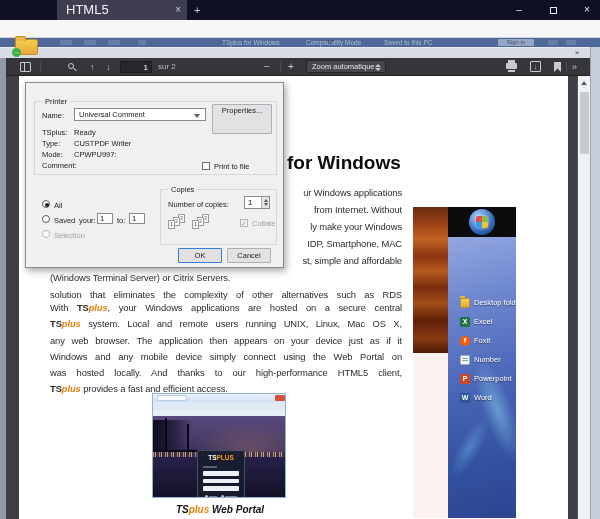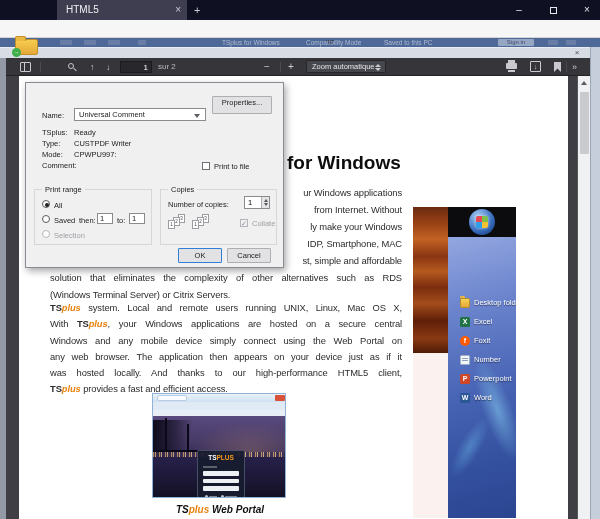--- a/index.html
+++ b/index.html
@@ -7,21 +7,21 @@
 .screen{position:relative;width:600px;height:519px;overflow:hidden;background:#fff}
 .abs{position:absolute}
 
 .g-x::before{content:"×"}.g-left::before{content:"←"}.g-right::before{content:"→"}
 .g-reload::before{content:"↻"}.g-home::before{content:"⌂"}.g-up::before{content:"↑"}
 .g-down::before{content:"↓"}.g-minus::before{content:"−"}.g-plus::before{content:"+"}
 .g-more::before{content:"»"}.g-check::before{content:"✓"}.g-min::before{content:"–"}
 
 .tabbar{left:0;top:0;width:600px;height:20px;background:#0f1122}
 .tab{left:57px;top:0;width:130px;height:20px;background:#3f3e50;color:#f2f2f5}
-.tab-title{position:absolute;left:9px;top:0;line-height:20px;font-size:10px}
+.tab-title{position:absolute;left:9px;top:0;line-height:20px;font-size:13px}
 .tab-close{position:absolute;right:6px;top:0;line-height:19px;font-size:10px;color:#c9c9d2}
 .newtab{top:0;line-height:20px;font-size:11px;color:#c9c9d2}
 .wbtn{top:0;width:22px;line-height:20px;text-align:center;font-size:10px;color:#e6e6ee}
 .maxbox{display:inline-block;width:7px;height:7px;border:1px solid #e6e6ee;vertical-align:middle}
 
 .navbar{left:0;top:20px;width:600px;height:18px;background:#f6f6f7;border-bottom:1px solid #d4d4da}
 .back{left:8px;top:22px;width:13px;height:13px;border:1px solid #5c5c64;border-radius:50%;font-size:8px;line-height:11px;text-align:center;color:#2e2e34}
 .navic{top:21px;font-size:10px;color:#47474e;line-height:15px}
 .fwd{color:#b4b4bb}
 .urlbar{left:108px;top:22px;width:298px;height:15px;background:#fff;border:1px solid #d2d2d8;border-radius:2px}
@@ -239,28 +239,28 @@
 
   <div class="abs viewer"></div>
   <div class="abs page">
     <div class="doc-title">for Windows</div>
     <div class="para para1">
         <div class="line ln-r"><span>ur Windows applications</span></div>
         <div class="line ln-r"><span>from Internet. Without</span></div>
         <div class="line ln-r"><span>ly make your Windows</span></div>
         <div class="line ln-r"><span>IDP, Smartphone, MAC</span></div>
         <div class="line ln-r"><span>st, simple and affordable</span></div>
+        <div class="line ln-l"><span>(Windows Terminal Server) or Citrix Servers.</span></div>
         <div class="line ln-j"><span>solution that eliminates the complexity of other alternatives such as RDS</span></div>
-        <div class="line ln-l"><span>(Windows Terminal Server) or Citrix Servers.</span></div>
       </div>
     <div class="para para2">
+        <div class="line ln-j"><span>With </span><span class="sg-b">TS</span><span class="sg-o">plus</span><span>, your Windows applications are hosted on a secure central</span></div>
         <div class="line ln-j"><span class="sg-b">TS</span><span class="sg-o">plus</span><span> system. Local and remote users running UNIX, Linux, Mac OS X,</span></div>
-        <div class="line ln-j"><span>With </span><span class="sg-b">TS</span><span class="sg-o">plus</span><span>, your Windows applications are hosted on a secure central</span></div>
+        <div class="line ln-j"><span>any web browser. The application then appears on your device just as if it</span></div>
         <div class="line ln-j"><span>Windows and any mobile device simply connect using the Web Portal on</span></div>
-        <div class="line ln-j"><span>any web browser. The application then appears on your device just as if it</span></div>
         <div class="line ln-j"><span>was hosted locally. And thanks to our high-performance HTML5 client,</span></div>
         <div class="line ln-l"><span class="sg-b">TS</span><span class="sg-o">plus</span><span> provides a fast and efficient access.</span></div>
       </div>
 
     <div class="portal">
       <div class="pt-r1">
         <span class="pt-tab"></span>
         <span class="pt-x"></span>
       </div>
       <div class="pt-r2">
@@ -336,45 +336,45 @@
     </div>
   </div>
 
   <div class="abs scrollbar">
     <span class="sb-up"></span>
     <span class="sb-thumb"></span>
   </div>
 
   <div class="abs dialog">
 
+    <div class="grp" style="left:8px;top:18px;width:243px;height:74px">
+      <span class="grp-label">Printer</span>
+    </div>
     <span class="dlbl" style="left:16px;top:28px">Name:</span>
     <div class="dsel" style="left:48px;top:25px;width:132px;height:13px">
       <span class="dsel-text">Universal Comment</span>
       <span class="caret" style="right:5px;top:5px"></span>
     </div>
-    <div class="dbtn" style="left:186px;top:13px;width:60px;height:18px;line-height:11px">Properties...</div>
+    <div class="dbtn" style="left:186px;top:21px;width:60px;height:30px;line-height:11px">Properties...</div>
 
     <span class="dlbl" style="left:16px;top:45px">TSplus:</span>
     <span class="dval" style="left:48px;top:45px">Ready</span>
     <span class="dlbl" style="left:16px;top:56px">Type:</span>
     <span class="dval" style="left:48px;top:56px">CUSTPDF Writer</span>
     <span class="dlbl" style="left:16px;top:67px">Mode:</span>
     <span class="dval" style="left:48px;top:67px">CPWPU997:</span>
     <span class="dlbl" style="left:16px;top:78px">Comment:</span>
     <span class="chk" style="left:176px;top:79px"></span>
     <span class="dlbl" style="left:188px;top:79px">Print to file</span>
 
-    <div class="grp" style="left:8px;top:106px;width:118px;height:56px">
-      <span class="grp-label">Print range</span>
-    </div>
     <span class="radio sel" style="left:16px;top:117px"></span>
     <span class="dlbl" style="left:28px;top:118px">All</span>
     <span class="radio" style="left:16px;top:132px"></span>
     <span class="dlbl" style="left:28px;top:133px">Saved</span>
-    <span class="dlbl" style="left:53px;top:133px">then:</span>
+    <span class="dlbl" style="left:53px;top:133px">your:</span>
     <input class="ip" style="left: 71px; top: 130px; width: 16px; height: 11px;" value="1">
     <span class="dlbl" style="left:91px;top:133px">to:</span>
     <input class="ip" style="left: 103px; top: 130px; width: 16px; height: 11px;" value="1">
     <span class="radio dis" style="left:16px;top:147px"></span>
     <span class="dlbl dis-text" style="left:28px;top:148px">Selection</span>
 
     <div class="grp" style="left:134px;top:106px;width:117px;height:56px">
       <span class="grp-label">Copies</span>
     </div>
     <span class="dlbl" style="left:142px;top:117px">Number of copies:</span>

